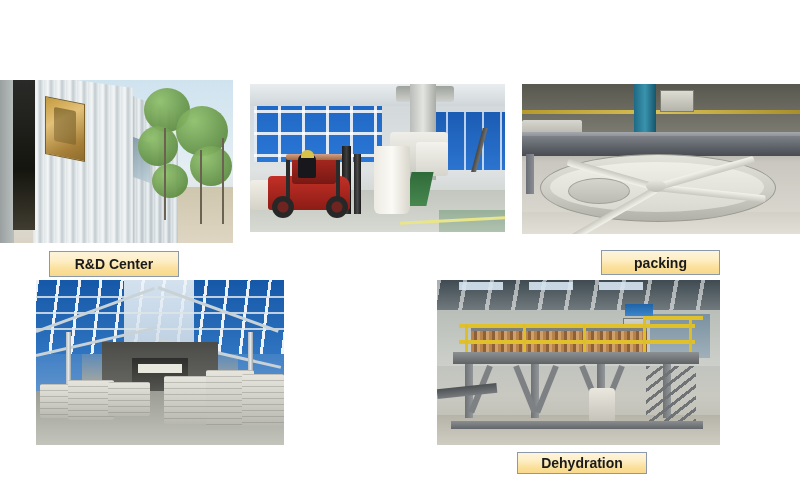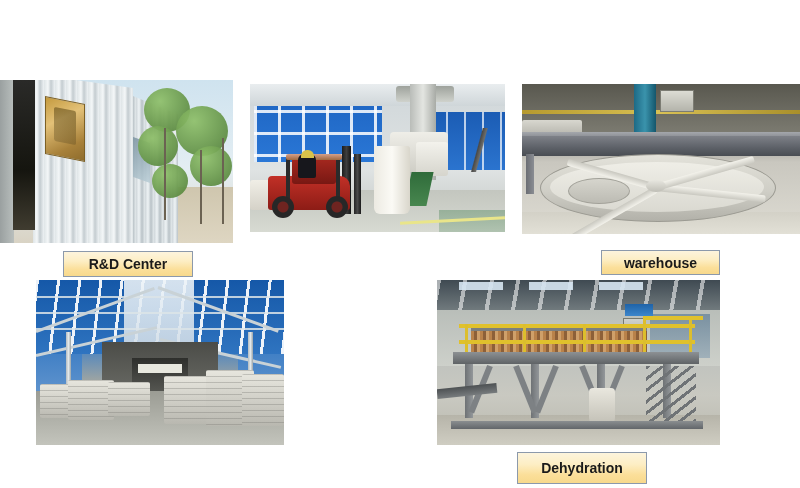--- a/index.html
+++ b/index.html
@@ -274,21 +274,21 @@
         <div class="canopy" style="left:0px;  top:46px; width:40px; height:40px;"></div>
         <div class="canopy" style="left:52px; top:66px; width:42px; height:40px;"></div>
         <div class="canopy" style="left:14px; top:84px; width:36px; height:34px;"></div>
         <div class="trunk" style="left:26px; top:48px; height:92px;"></div>
         <div class="trunk" style="left:62px; top:70px; height:74px;"></div>
         <div class="trunk" style="left:84px; top:58px; height:86px;"></div>
       </div>
     </div>
   </div>
 
-  <div class="label" style="left:63px; top:251px; width:130px; height:26px; font-size:14px;">
+  <div class="label" style="left:49px; top:251px; width:130px; height:26px; font-size:14px;">
     <span>R&amp;D Center</span>
   </div>
 
   <div class="photo" id="photo-packing">
     <div class="scene">
       <div class="pk-bg"></div>
       <div class="pk-bluewall"></div>
       <div class="pk-bluewall2"></div>
       <div class="pk-roof"></div>
       <div class="pk-duct"></div>
@@ -336,21 +336,21 @@
       <div class="ds-disc"></div>
       <div class="ds-arm" style="left:134px; top:100px; width:110px; transform:rotate(6deg);"></div>
       <div class="ds-arm" style="left:134px; top:100px; width:102px; transform:rotate(-16deg);"></div>
       <div class="ds-arm" style="left:134px; top:102px; width:96px;  transform:rotate(150deg);"></div>
       <div class="ds-arm" style="left:134px; top:100px; width:92px;  transform:rotate(196deg);"></div>
       <div class="ds-hub"></div>
     </div>
   </div>
 
   <div class="label" style="left:601px; top:250px; width:119px; height:25px; font-size:14px;">
-    <span>warehouse</span>
+    <span>packing</span>
   </div>
 
   <div class="photo" id="photo-warehouse">
     <div class="scene">
       <div class="wh-bg"></div>
       <div class="wh-wall-l"></div>
       <div class="wh-wall-r"></div>
       <div class="wh-roof"></div>
       <div class="wh-roof-center"></div>
       <div class="wh-purlin" style="top:16px;"></div>
@@ -409,17 +409,17 @@
         <div class="dh-diag" style="left:56px;  top:2px; height:50px; transform:rotate(-22deg);"></div>
         <div class="dh-diag" style="left:122px; top:2px; height:50px; transform:rotate(-22deg);"></div>
       </div>
       <div class="dh-bag"></div>
       <div class="dh-conveyor"></div>
       <div class="dh-stairs"></div>
       <div class="dh-base"></div>
     </div>
   </div>
 
-  <div class="label" style="left:517px; top:452px; width:130px; height:32px; font-size:14px;">
+  <div class="label" style="left:517px; top:452px; width:130px; height:22px; font-size:14px;">
     <span>Dehydration</span>
   </div>
 
 </div>
 
 </body></html>

